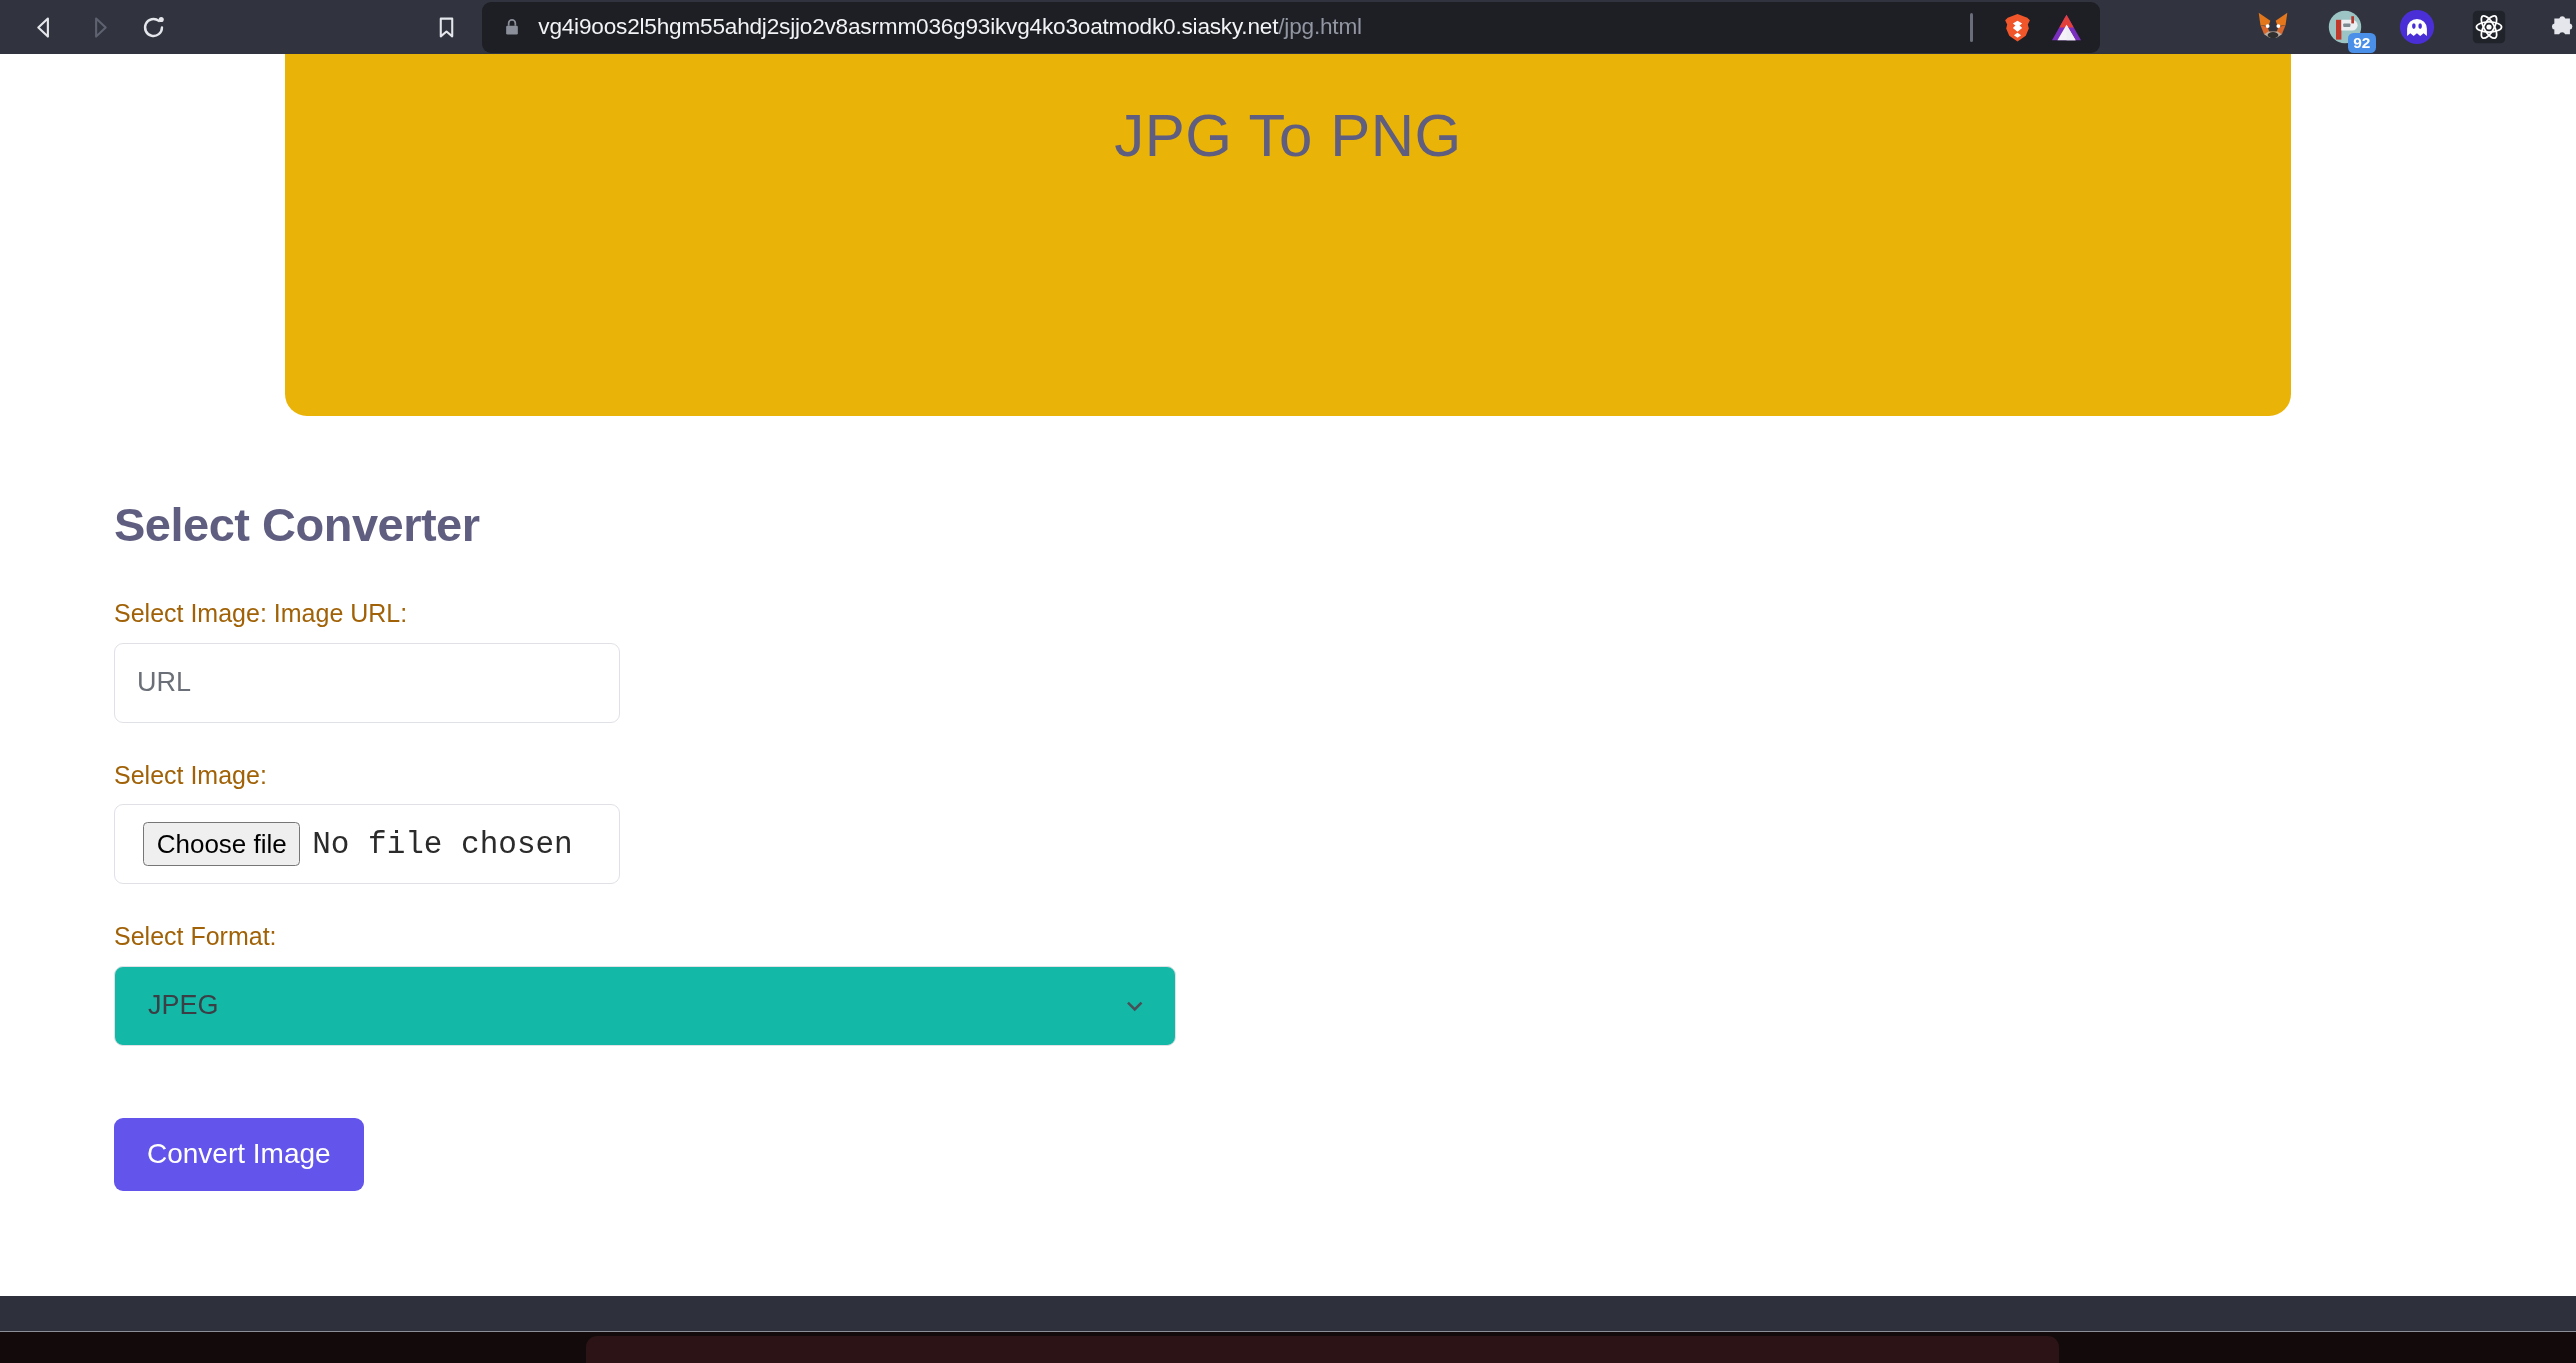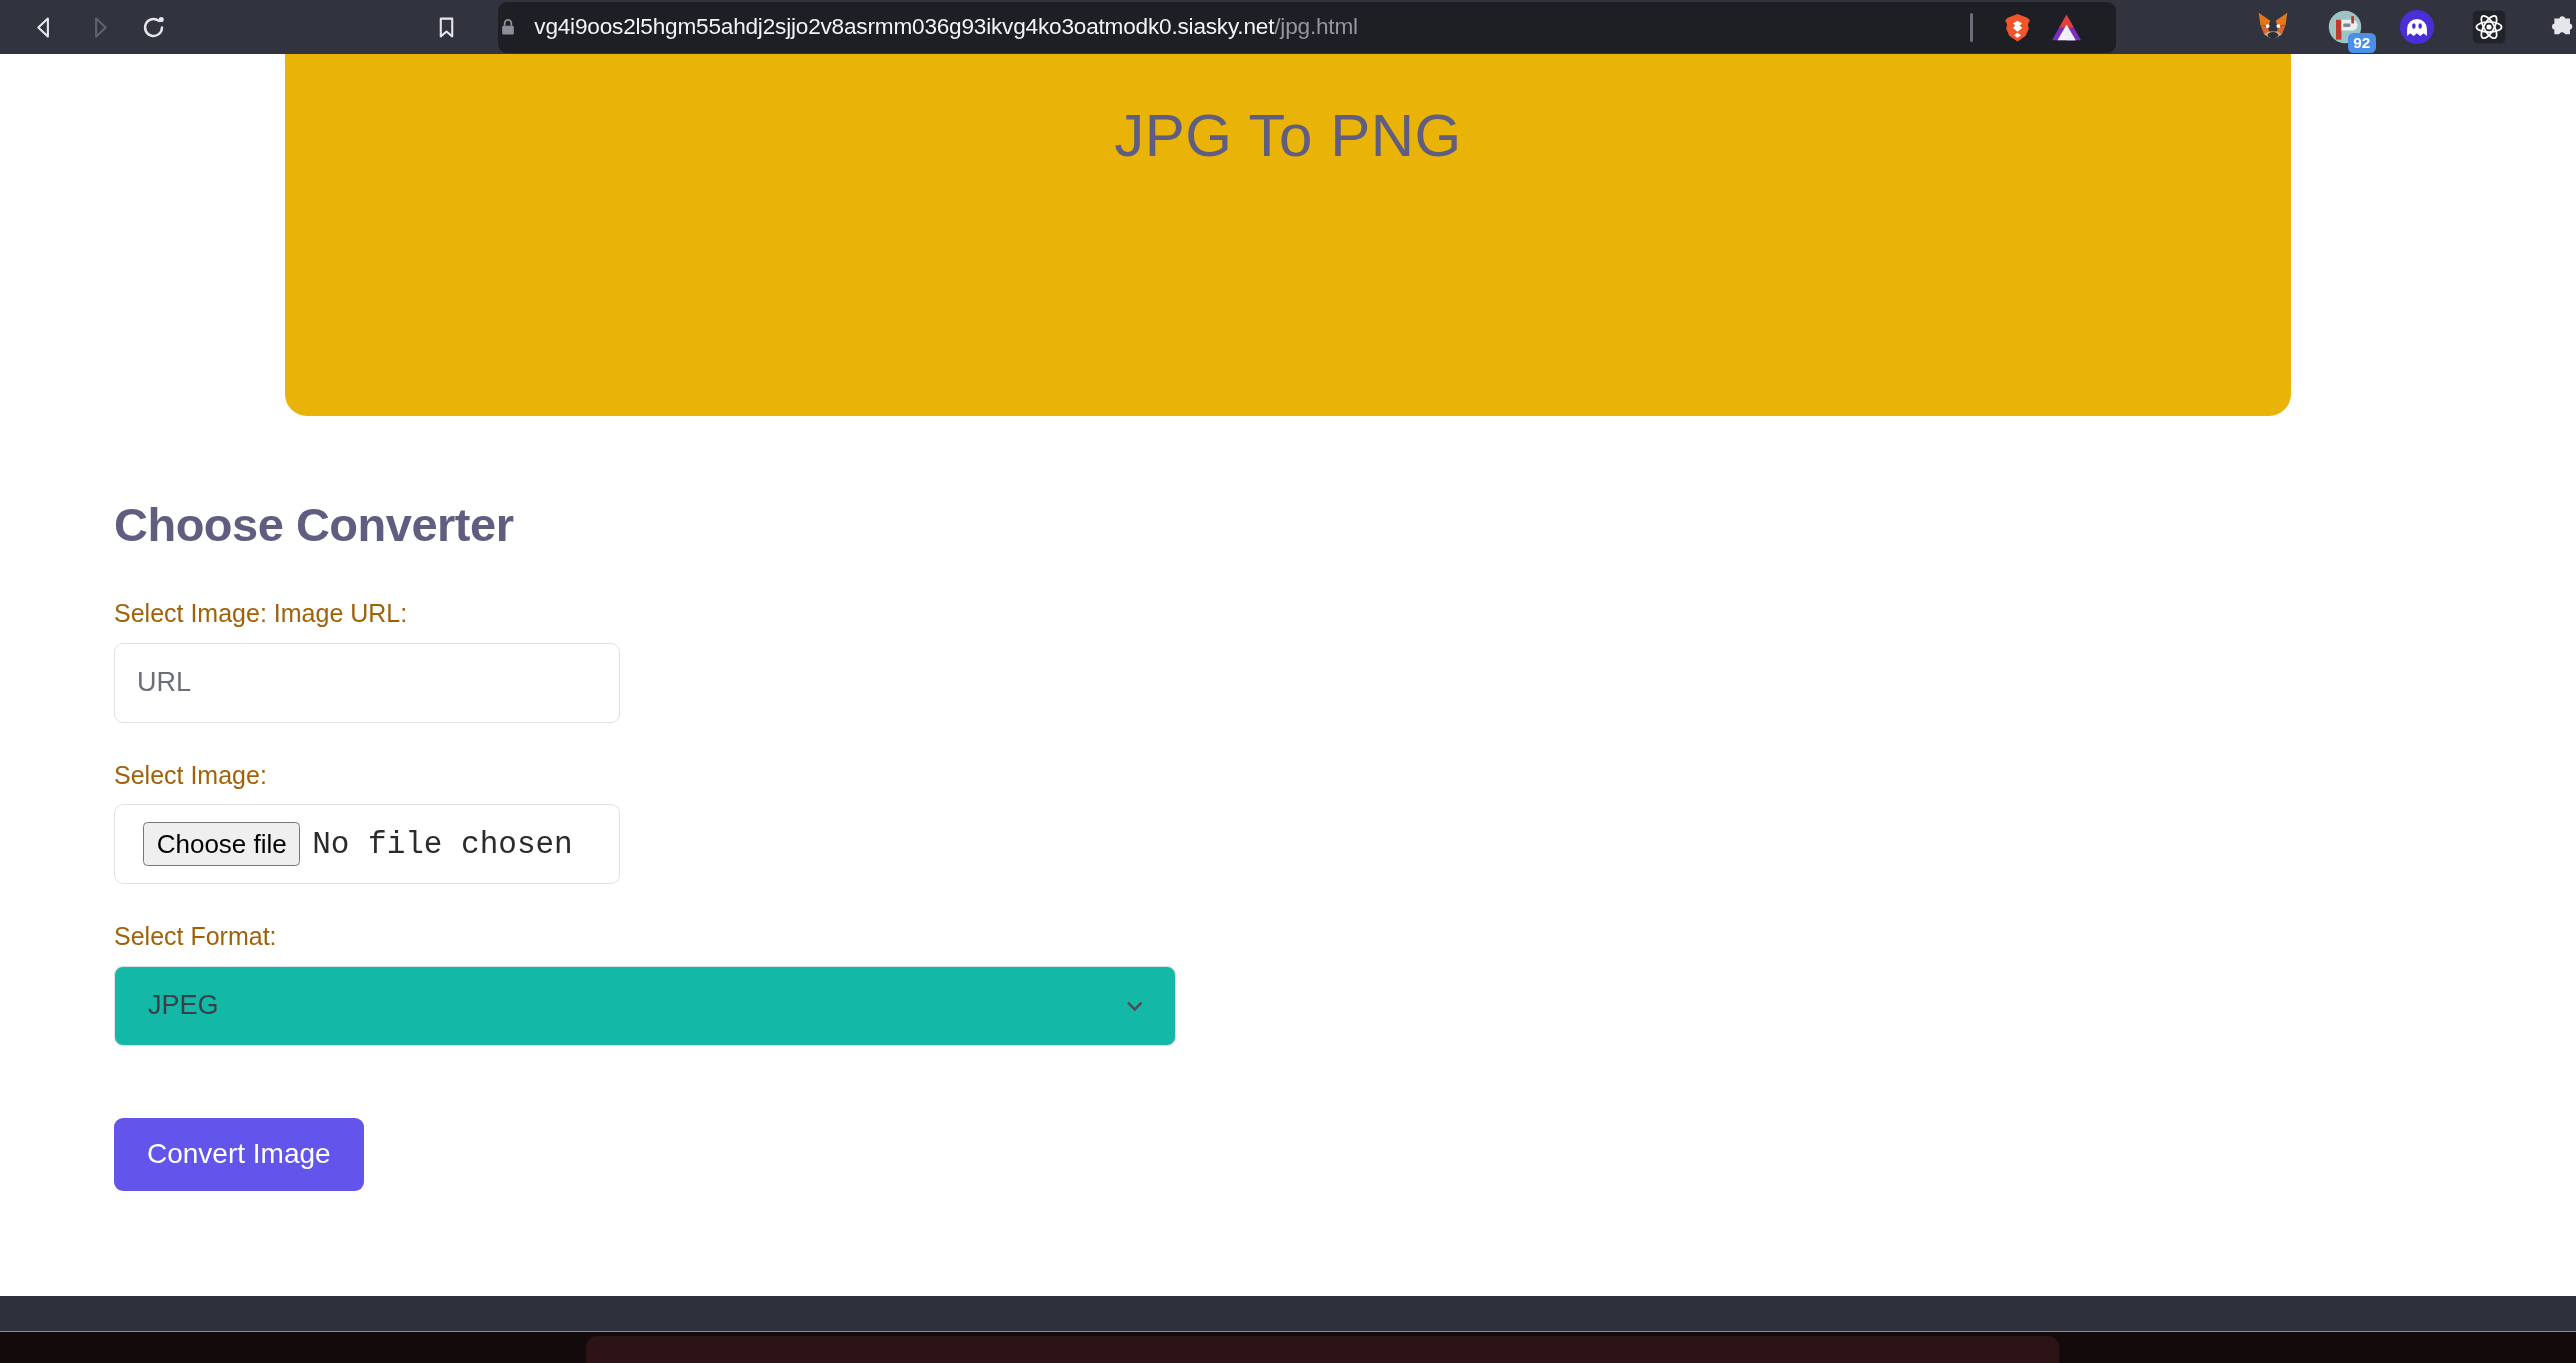--- a/index.html
+++ b/index.html
@@ -35,26 +35,27 @@
   #bookmark-btn {
     position: absolute;
     left: 425px; top: 6.3px;
     width: 42px; height: 42px;
     display: flex; align-items: center; justify-content: center;
   }
 
   
   #url-bar {
     position: absolute;
-    left: 498px; top: 1.8px;
+    left: 482px; top: 1.8px;
     width: 1618px; height: 51px;
     background: #1d1f25;
     border-radius: 9px;
     display: flex;
     align-items: center;
+    padding-left: 20px;
   }
   #lock-icon { margin-right: 16.3px; display: flex; }
   #url-text {
     font-size: 22.6px;
     color: #f2f3f5;
     letter-spacing: -0.2px;
     white-space: nowrap;
   }
   #url-path { color: #9296a1; }
 
@@ -379,21 +380,21 @@
 </div>
 
 <div id="page">
 
   <div id="hero-banner">
     <h1 id="hero-title">JPG To PNG</h1>
   </div>
 
   <div id="converter-section">
 
-    <h2 id="converter-title">Choose Converter</h2>
+    <h2 id="converter-title">Select Converter</h2>
 
     <div id="url-field-group">
       <label class="field-label">Select Image: Image URL:</label>
       <input class="text-input" type="text" placeholder="URL" style="">
     </div>
 
     <div id="file-field-group">
       <label class="field-label">Select Image:</label>
       <div id="file-input-box">
         <button id="choose-file-button">Choose file</button>

